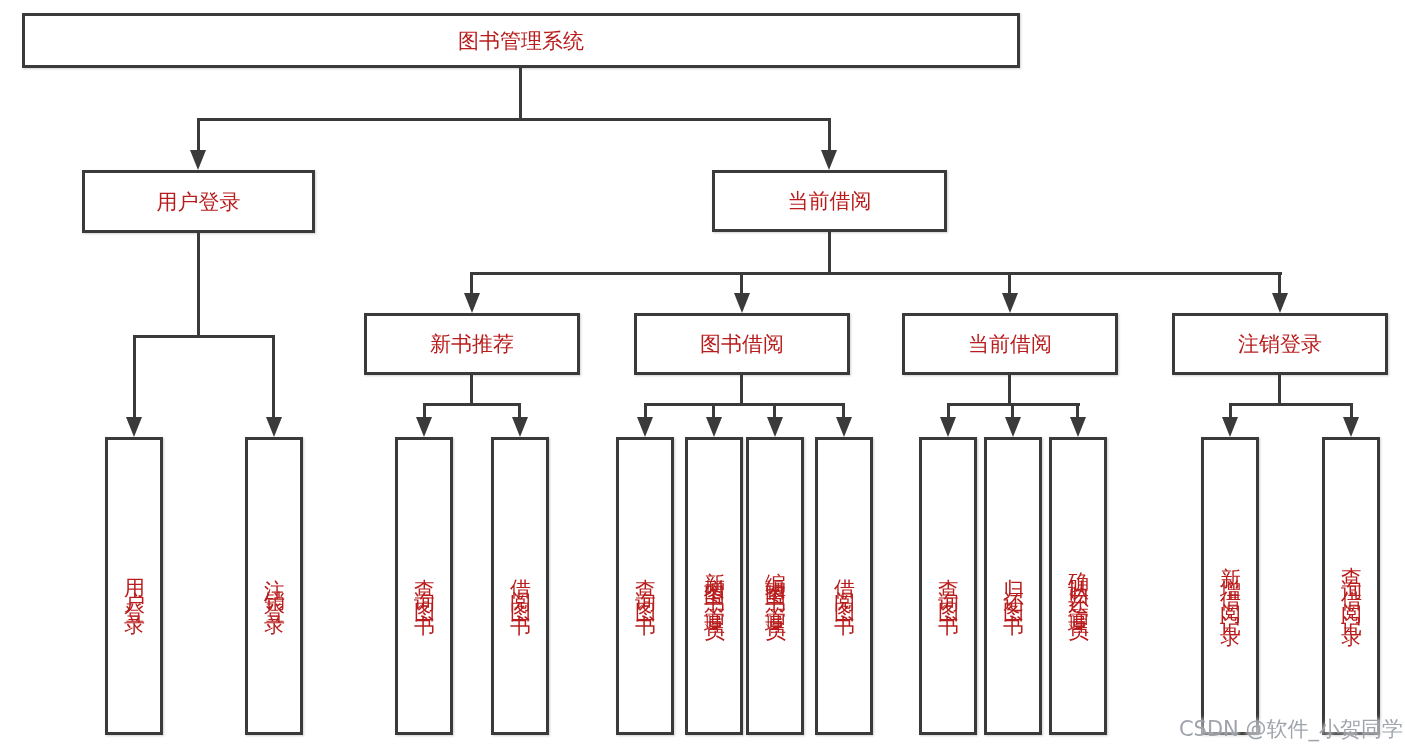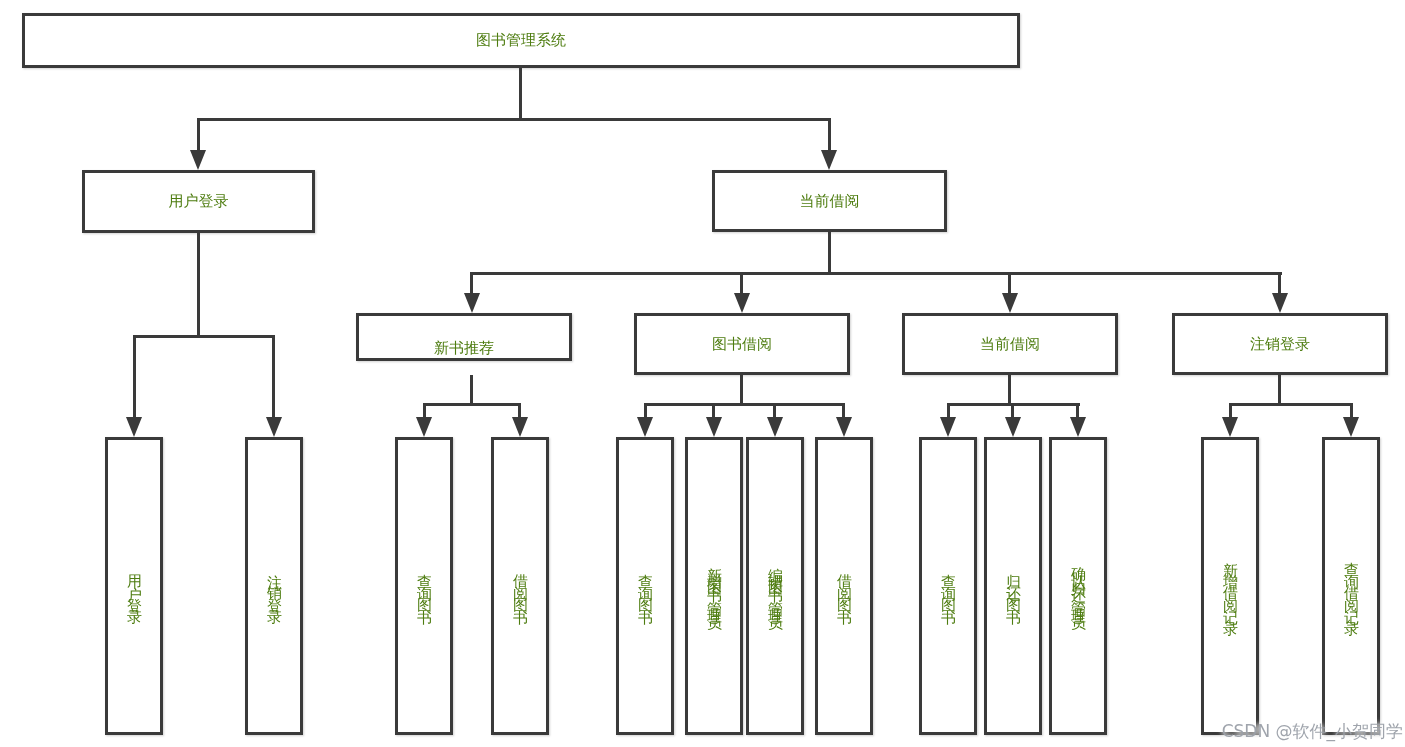--- a/index.html
+++ b/index.html
@@ -7,22 +7,22 @@
   #canvas{position:relative;width:1405px;height:747px;background:#ffffff;overflow:hidden;}
 
   .box{
     position:absolute;
     box-sizing:border-box;
     border:3px solid #3a3a3a;
     background:#ffffff;
     display:flex;
     align-items:center;
     justify-content:center;
-    color:#4d7c0f;
-    font-size:15px;
+    color:#b91c1c;
+    font-size:21px;
     box-shadow:1px 1px 2px rgba(0,0,0,0.18);
   }
   .leaf{
     box-sizing:border-box;
   }
   .leaf .vtext{
     writing-mode:vertical-lr;
     text-orientation:mixed;
     letter-spacing:12px;
     line-height:1;
@@ -38,21 +38,21 @@
     position:absolute;width:0;height:0;
     border-left:8px solid transparent;
     border-right:8px solid transparent;
     border-top:20px solid #3a3a3a;
   }
 
   .watermark{
     position:absolute;
     right:2px;
     bottom:4px;
-    font-size:17px;
+    font-size:21px;
     color:rgba(154,159,168,0.95);
     text-shadow:0 0 4px #ffffff,0 0 6px #ffffff;
     z-index:10;
     white-space:nowrap;
   }
 </style>
 </head>
 <body>
 
 <div id="canvas">
@@ -86,21 +86,21 @@
   <div class="hline" style="left:470px;top:272px;width:812px;"></div>
   <div class="vline" style="left:470px;top:272px;height:23px;"></div>
   <div class="arrow" style="left:464px;top:293px;"></div>
   <div class="vline" style="left:740px;top:272px;height:23px;"></div>
   <div class="arrow" style="left:734px;top:293px;"></div>
   <div class="vline" style="left:1008px;top:272px;height:23px;"></div>
   <div class="arrow" style="left:1002px;top:293px;"></div>
   <div class="vline" style="left:1278px;top:272px;height:23px;"></div>
   <div class="arrow" style="left:1272px;top:293px;"></div>
 
-  <div class="box" style="left:356px;top:313px;width:216px;height:48px;align-items:flex-end;">
+  <div class="box" style="left:364px;top:313px;width:216px;height:62px;">
     <span>新书推荐</span>
   </div>
   <div class="box" style="left:634px;top:313px;width:216px;height:62px;">
     <span>图书借阅</span>
   </div>
   <div class="box" style="left:902px;top:313px;width:216px;height:62px;">
     <span>当前借阅</span>
   </div>
   <div class="box" style="left:1172px;top:313px;width:216px;height:62px;">
     <span>注销登录</span>

